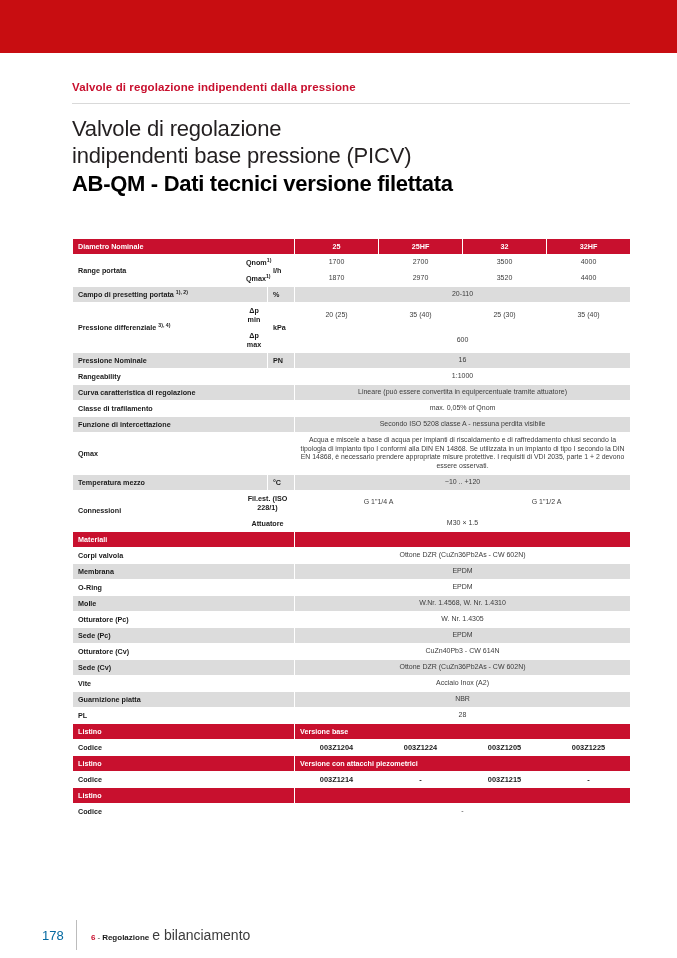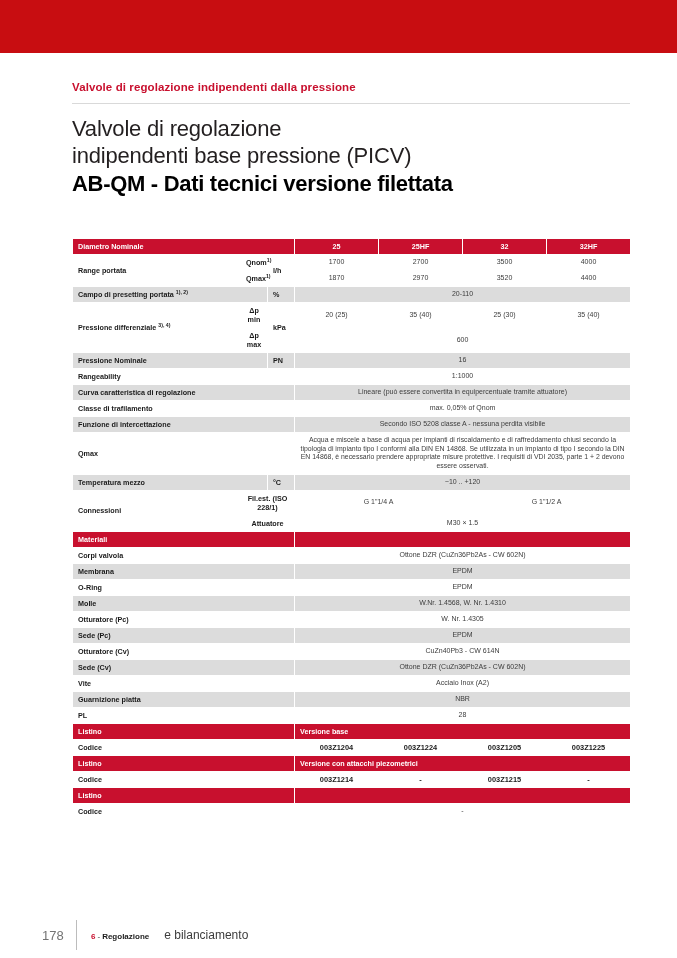--- a/index.html
+++ b/index.html
@@ -80,31 +80,31 @@
   .codebold { font-weight:bold; color:#1a1a1a; font-size:7.4px; }
   .mezzo  { line-height:1.42; padding:5px 22px; font-size:6.9px; }
   sup { font-size:0.72em; line-height:0; font-weight:bold; }
 
   
   .footer {
     position:absolute; left:42px; top:925px; width:560px;
     display:flex; align-items:center; height:20px;
   }
   .pageno {
-    font-size:13px; color:#737373; font-weight:normal;
+    font-size:13px; color:#0369a1; font-weight:normal;
     width:34px;
   }
   .footdiv {
     width:1px; background:#bcbcbc; height:30px; margin:0 14px 0 0;
     align-self:center;
   }
   .footnum { color:#c8102e; font-weight:bold; font-size:8px; }
   .footsep { color:#3c3c3c; font-size:8px; margin:0 2px; }
   .footbold { color:#1a1a1a; font-weight:bold; font-size:8px;text-align:center; }
-  .foottxt { color:#3c3c3c; font-size:12px; margin-left:15px; }
+  .foottxt { color:#3c3c3c; font-size:14px; margin-left:3px; }
   .footer-line { display:flex; align-items:baseline; }
 </style>
 </head>
 <body>
 
 <div class="page">
 
   <div class="top-banner"></div>
 
   <div class="content">

